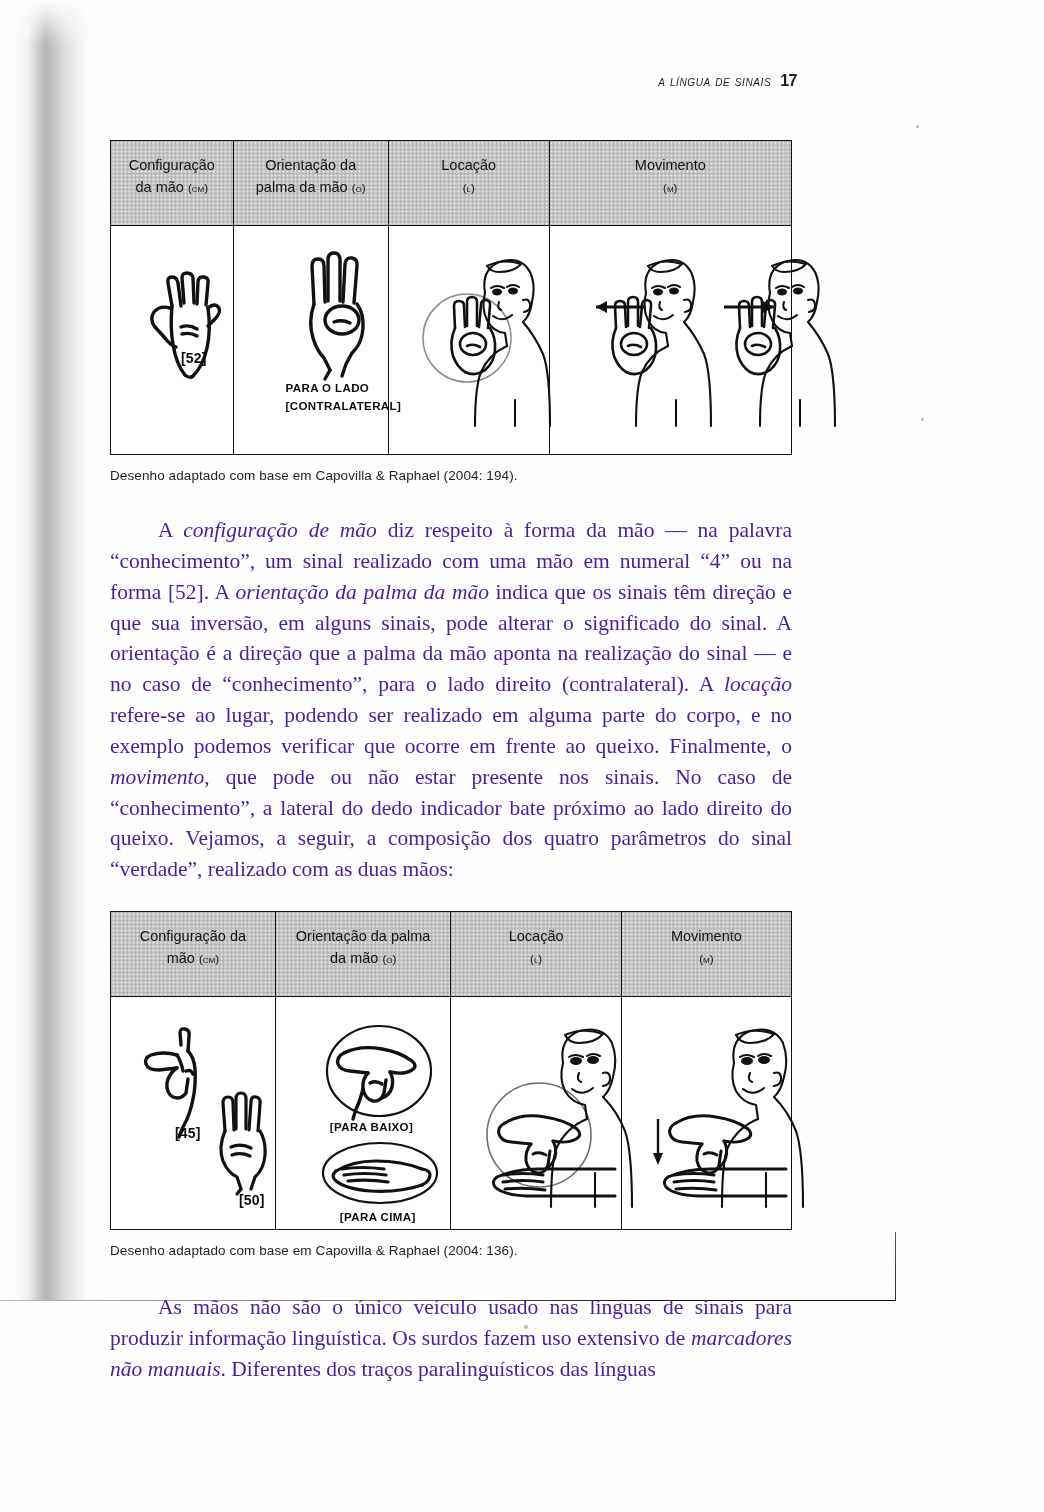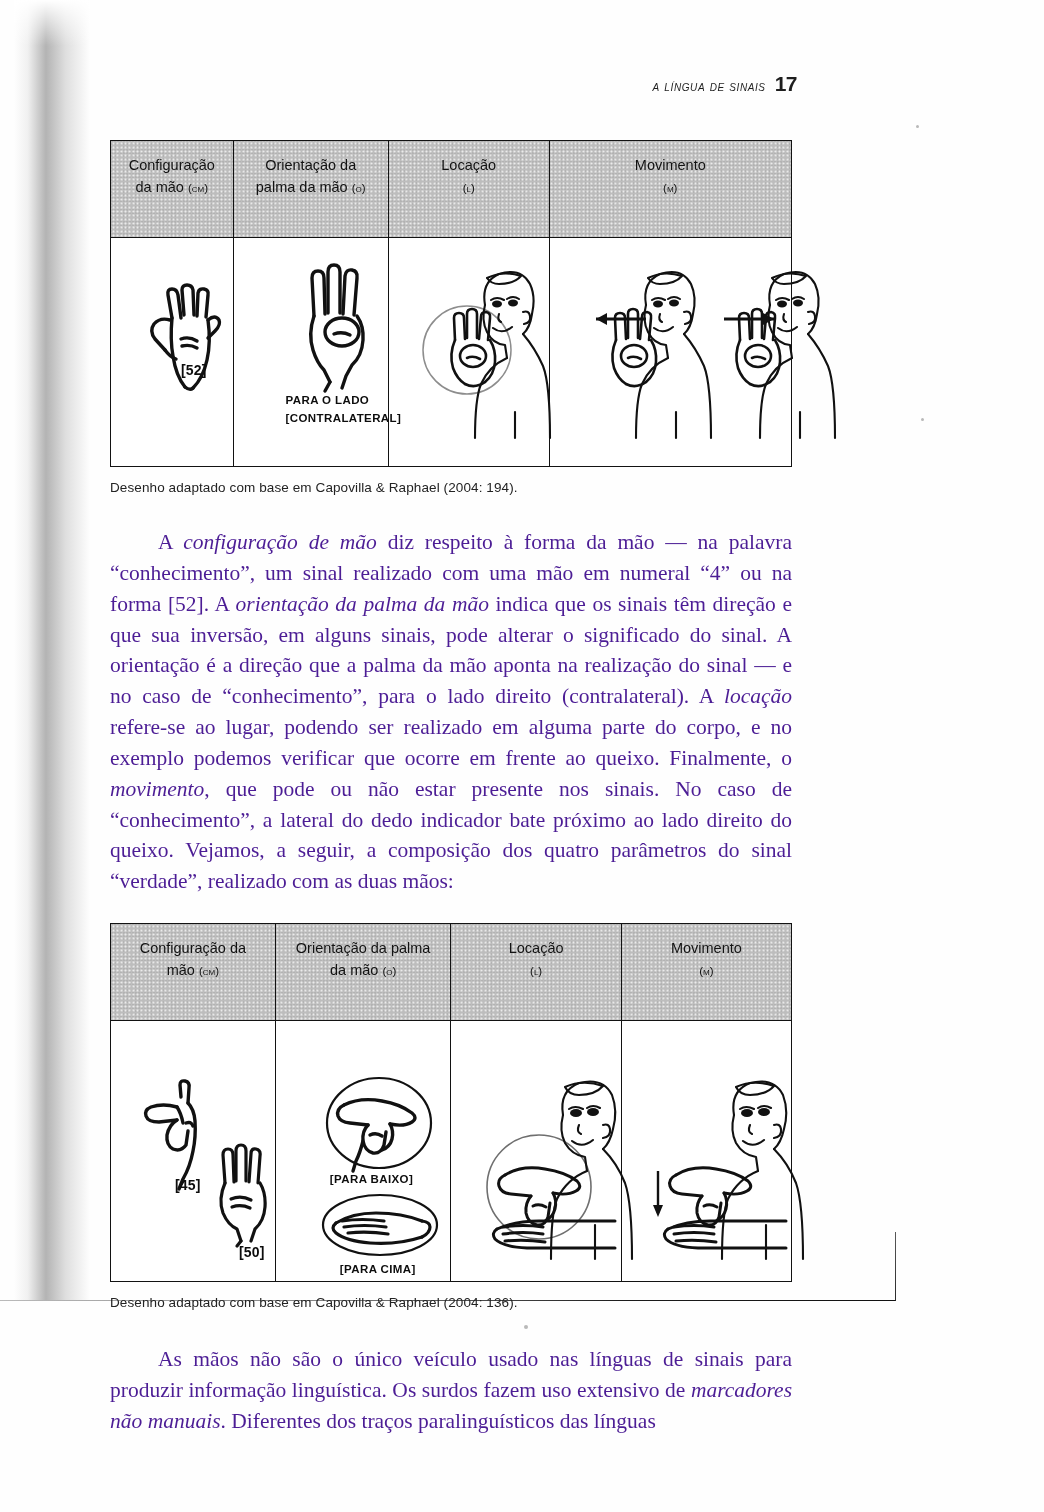--- a/index.html
+++ b/index.html
@@ -71,21 +71,21 @@
   .rh-text {
     font-family: "Liberation Sans", sans-serif;
     font-size: 14px;
     letter-spacing: 0.6px;
     font-variant: small-caps;
     text-transform: lowercase;
     font-style: italic;
   }
   .rh-page {
     font-family: "Liberation Sans", sans-serif;
-    font-size: 21px;
+    font-size: 16px;
     font-weight: bold;
     letter-spacing: -0.5px;
   }
 
   
   .content {
     position: absolute;
     left: 110px;
     top: 140px;
     width: 682px;
@@ -110,33 +110,33 @@
        radial-gradient(rgba(255,255,255,0.75) 0.7px, transparent 0.8px),
        radial-gradient(rgba(60,60,60,0.30) 0.6px, transparent 0.7px);
     background-size: 4px 4px, 3px 3px;
     background-position: 0 0, 2px 1px;
     font-family: "Liberation Sans", sans-serif;
     font-weight: normal;
     font-size: 14.5px;
     line-height: 1.5;
     color: #121212;
     text-align: center;
-    padding: 14px 4px 28px;
+    padding: 14px 4px 16px;
     height: 54px;
   }
   .hdr-sub {
     font-size: 11.5px;
     font-variant: small-caps;
     text-transform: lowercase;
   }
   .cell-body {
     position: relative;
     height: 196px;
   }
-  .cell-body.t2 { height: 200px; margin-top: 28px; }
+  .cell-body.t2 { height: 200px; }
 
   
   .ill { position: absolute; }
   .ill svg { display: block; overflow: visible; }
   .tag {
     position: absolute;
     font-family: "Liberation Sans", sans-serif;
     font-weight: bold;
     font-size: 14px;
     color: #0d0d0d;

